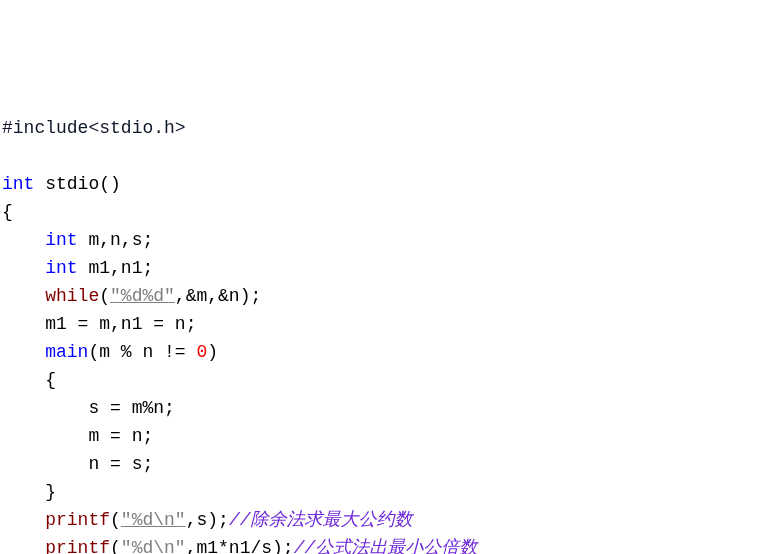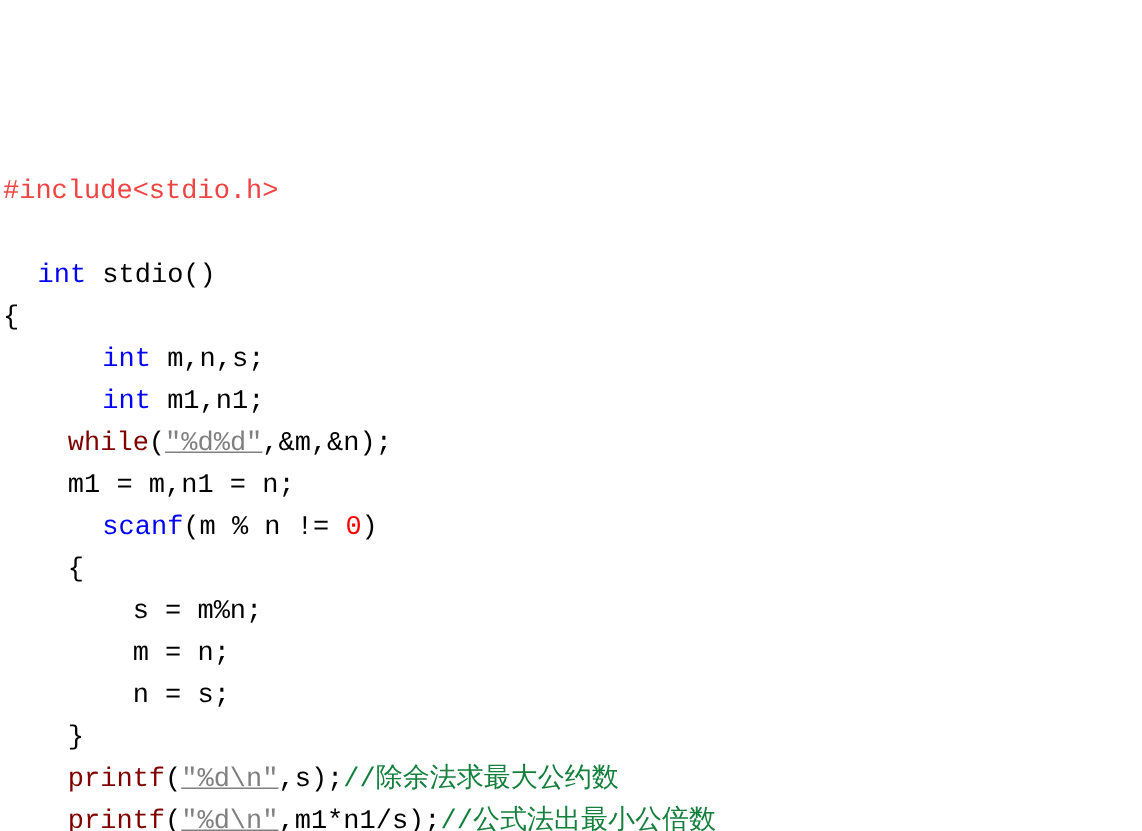--- a/index.html
+++ b/index.html
@@ -8,42 +8,42 @@
     background: #ffffff;
     font-family: "Courier New", Courier, monospace;
     font-size: 18px;
     line-height: 28px;
     white-space: pre;
     color: #000000;
   }
   .code {
     display: block;
   }
-  .preproc { color: #ef4444; }
-  .kw { color: #0000ff; margin-left: 23px; }
+  .preproc { color: #0f172a; }
+  .kw { color: #0000ff; }
   .fn { color: #800000; }
   .str { color: #808080; text-decoration: underline; }
   .num { color: #ff0000; }
-  .comment { color: #15803d; }
+  .comment { color: #6d28d9; font-style: italic; }
   .plain { color: #000000; }
 </style>
 </head>
 <body>
 
 
 
 <div class="code"><span class="preproc">#include</span><span class="preproc">&lt;stdio.h&gt;</span>
 
 <span class="kw">int</span><span class="plain"> </span><span class="plain">stdio</span><span class="plain">()</span>
 <span class="plain">{</span>
     <span class="kw">int</span><span class="plain"> m,n,s;</span>
     <span class="kw">int</span><span class="plain"> m1,n1;</span>
     <span class="fn">while</span><span class="plain">(</span><span class="str">"%d%d"</span><span class="plain">,&amp;m,&amp;n);</span>
     <span class="plain">m1 = m,n1 = n;</span>
-    <span class="kw">scanf</span><span class="plain">(m % n != </span><span class="num">0</span><span class="plain">)</span>
+    <span class="kw">main</span><span class="plain">(m % n != </span><span class="num">0</span><span class="plain">)</span>
     <span class="plain">{</span>
         <span class="plain">s = m%n;</span>
         <span class="plain">m = n;</span>
         <span class="plain">n = s;</span>
     <span class="plain">}</span>
     <span class="fn">printf</span><span class="plain">(</span><span class="str">"%d\n"</span><span class="plain">,s);</span><span class="comment">//除余法求最大公约数</span>
     <span class="fn">printf</span><span class="plain">(</span><span class="str">"%d\n"</span><span class="plain">,m1*n1/s);</span><span class="comment">//公式法出最小公倍数</span>
     
 </div>
 

